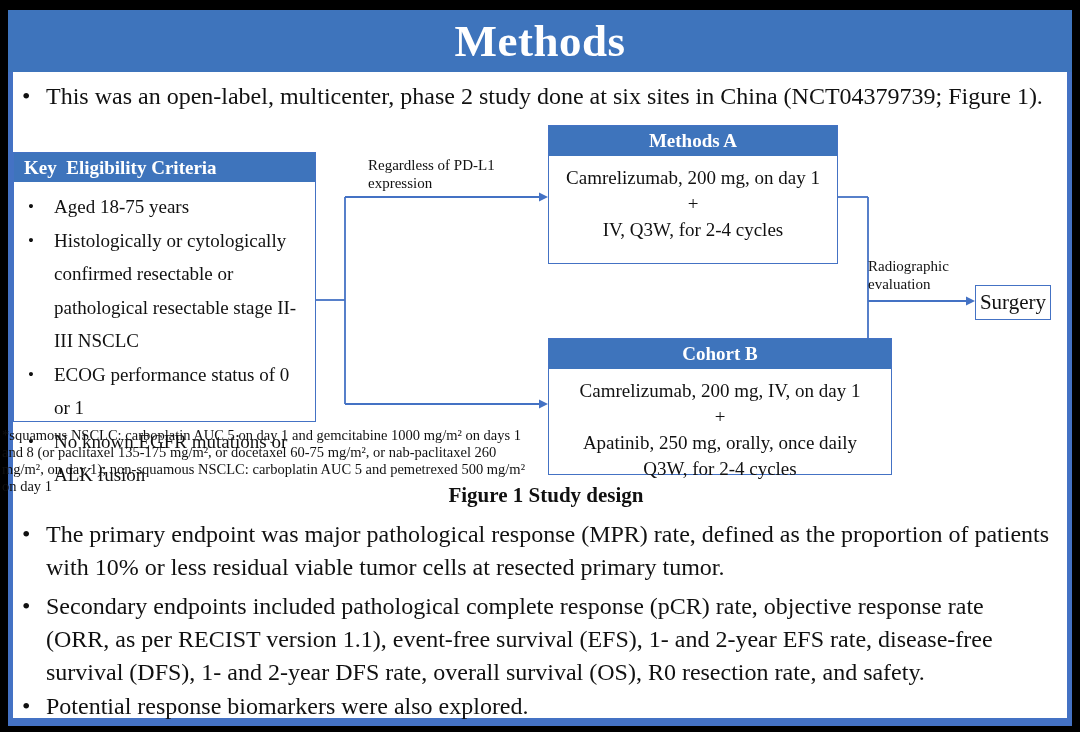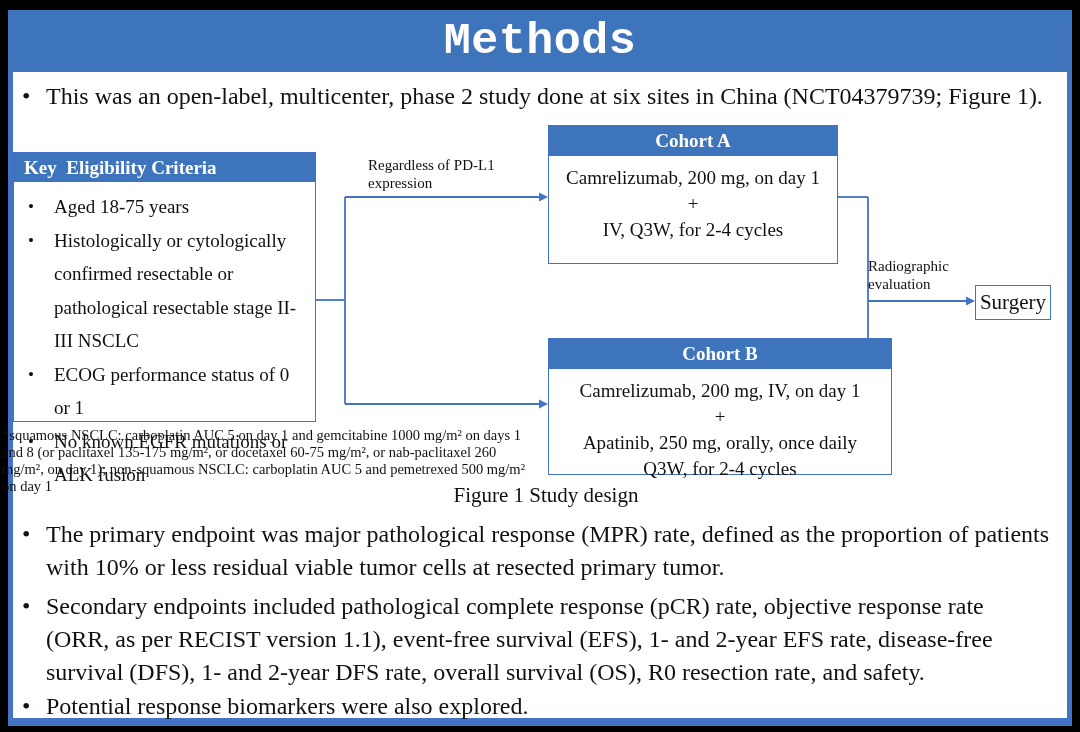--- a/index.html
+++ b/index.html
@@ -14,21 +14,21 @@
     box-sizing:border-box;
   }
   .abs{position:absolute;box-sizing:border-box;}
   
   #title-bar{
     left:8px;top:10px;width:1064px;height:62px;background:#3E74BC;
     display:flex;align-items:center;justify-content:center;
   }
   #title-bar h1{
     margin:0;color:#fff;font-size:45px;font-weight:bold;letter-spacing:.5px;
-    font-family:Liberation Mono, monospace;
+    font-family:Liberation Serif, serif;
   }
   
   .bullet-row{display:flex;font-size:24px;line-height:33px;}
   .bullet-marker{width:24px;flex:0 0 24px;text-align:left;}
   .bullet-text{flex:1;}
   #intro-bullet{left:22px;top:80px;width:1030px;}
   #bullet-2{left:22px;top:518px;width:1028px;}
   #bullet-3{left:22px;top:590px;width:1028px;}
   #bullet-4{left:22px;top:690px;width:1028px;}
   
@@ -56,21 +56,21 @@
   .edge-label{font-size:15px;line-height:17.5px;text-align:left;color:#111;}
   #label-top{left:368px;top:157px;width:160px;}
   #label-bottom{left:368px;top:345px;width:185px;}
   #label-eval{left:868px;top:258px;width:104px;}
   
   #footnote{
     left:2px;top:427px;width:532px;font-size:14.5px;line-height:17px;color:#111;
   }
   #figure-caption{
     left:0;top:483px;width:1080px;text-align:center;
-    font-size:21px;font-weight:normal;padding-left:12px;
+    font-size:21px;font-weight:bold;padding-left:12px;
   }
   #connector-layer{left:0;top:0;width:1080px;height:732px;pointer-events:none;}
 </style>
 </head>
 <body>
 
 <div id="slide-frame">
 
   <div id="slide" class="abs"></div>
 
@@ -119,21 +119,21 @@
       <li>
         <span class="bullet-marker">•</span>
         <span>No known EGFR mutations or ALK fusion</span>
       </li>
     </ul>
   </div>
 
   <div id="label-top" class="abs edge-label">Regardless  of PD-L1 expression</div>
 
   <div id="cohort-a-box" class="abs flow-box">
-    <div class="box-header cohort-header">Cohort A</div>
+    <div class="box-header cohort-header">Methods A</div>
     <div class="cohort-body">
       <div>Camrelizumab, 200 mg, on day 1</div>
       <div>+</div>
       <div>IV, Q3W, for 2-4 cycles</div>
     </div>
   </div>
 
   <div id="cohort-b-box" class="abs flow-box">
     <div class="box-header cohort-header">Cohort B</div>
     <div class="cohort-body">

